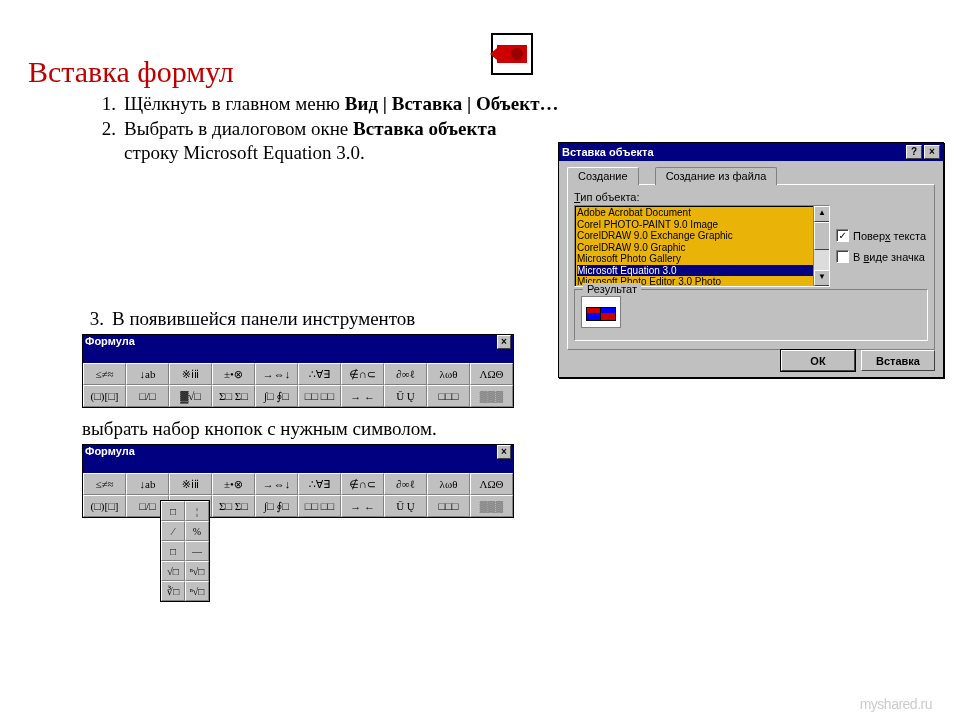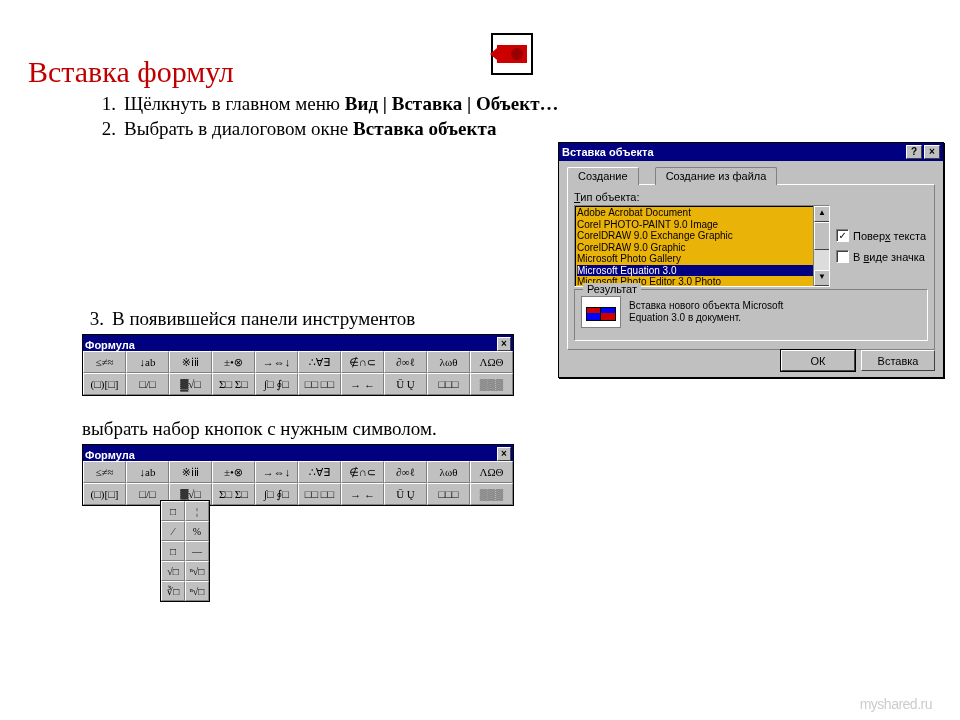--- a/index.html
+++ b/index.html
@@ -72,23 +72,23 @@
     .toolbar {
       position: absolute;
       width: 432px;
       background: #c0c0c0;
       border: 1px solid #000;
     }
     .tb1 { top: 334px; left: 82px; }
     .tb2 { top: 444px; left: 82px; }
     .tb-titlebar {
       background: #000080;
-      height: 16px;
+      height: 28px;
       display: flex;
-      align-items: flex-end;
+      align-items: flex-start;
       justify-content: space-between;
       padding: 0 2px;
     }
     .tb-title {
       color: #fff;
       font-family: Tahoma, Arial, sans-serif;
       font-size: 11px;
       font-weight: bold;
     }
     .tb-close {
@@ -264,20 +264,21 @@
       display:flex; gap:6px;
     }
     .win-btn{
       width:74px; height:21px;
       background:#c0c0c0;
       border:1px solid #fff;
       border-right-color:#404040; border-bottom-color:#404040;
       font-size:11px;
       font-family: Tahoma, sans-serif;
       cursor:pointer;
+      font-weight:bold;
     }
     .win-btn.default{ box-shadow: 0 0 0 1px #000; }
     .watermark{
       position:absolute; right:28px; bottom:8px;
       font-family: Arial, sans-serif;
       font-size:14px; color:#ccc; letter-spacing:-0.5px;
     }
   </style>
 </head>
 <body>
@@ -292,20 +293,21 @@
   <div class="list-row">
     <span class="li-num">1.</span>
     <span class="li-body">
       <span>Щёлкнуть в главном меню </span><b>Вид | Вставка | Объект…</b>
     </span>
   </div>
   <div class="list-row">
     <span class="li-num">2.</span>
     <span class="li-body">
       <span>Выбрать в диалоговом окне </span><b>Вставка объекта</b><br>
+      <span>строку Microsoft Equation 3.0.</span>
     </span>
   </div>
 </div>
 
 <div class="step3">
   <span class="li-num" style="width:22px;">3.</span>
   <span>В появившейся панели инструментов</span>
 </div>
 
 <div class="toolbar tb1">
@@ -437,24 +439,20 @@
         </label>
         <label class="chk-row">
           <span class="chk-box"></span>
           <span class="chk-label"><span>В </span><u>в</u><span>иде значка</span></span>
         </label>
       </div>
       <div class="result-box">
         <span class="result-legend">Результат</span>
         <div class="result-inner">
           <div class="result-icon"></div>
-          <div class="result-text">
-            <span>Вставка нового объекта Microsoft</span><br>
-            <span>Equation 3.0 в документ.</span>
-          </div>
         </div>
       </div>
     </div>
     <div class="dlg-btns">
       <button class="win-btn default">ОК</button>
       <button class="win-btn">Вставка</button>
     </div>
   </div>
 </div>
 

